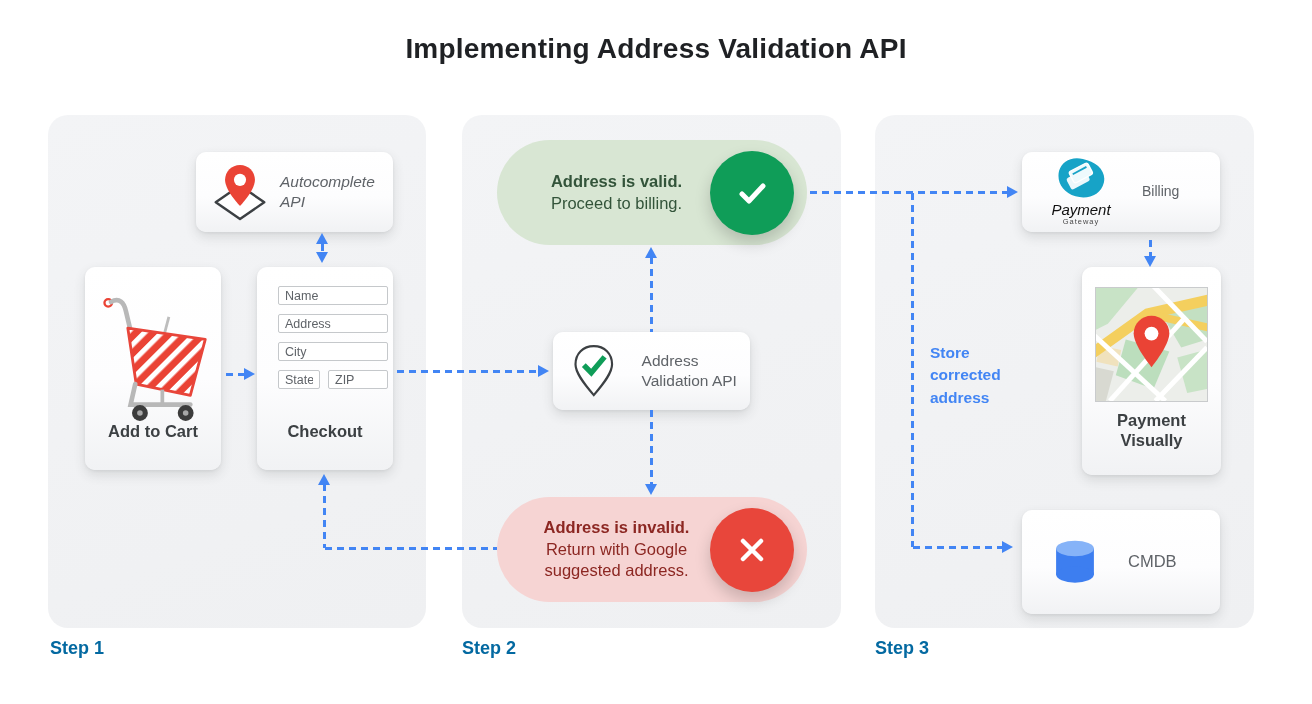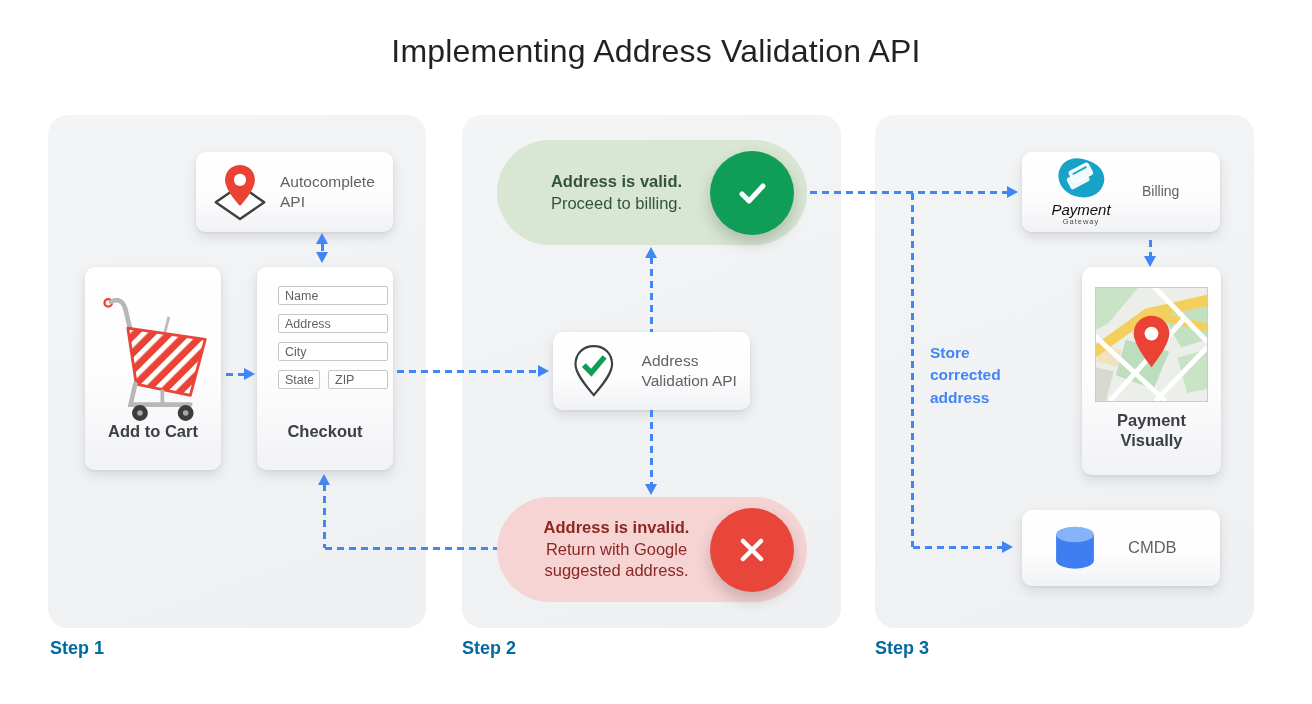--- a/index.html
+++ b/index.html
@@ -1,40 +1,40 @@
 <!DOCTYPE html>
 <html><head>
 <meta charset="utf-8">
 <style>
   * { margin:0; padding:0; box-sizing:border-box; }
   html,body { width:1312px; height:704px; background:#ffffff; font-family:"Liberation Sans", sans-serif; overflow:hidden; }
   .stage { position:relative; width:1312px; height:704px; background:#fff; }
 
   .page-title { position:absolute; left:0; top:33px; width:100%; text-align:center;
-    font-size:32px; font-weight:400; color:#1f2124; letter-spacing:0.2px; }
+    font-size:28px; font-weight:700; color:#1f2124; letter-spacing:0.2px; }
 
   .panel { position:absolute; top:115px; height:513px; border-radius:20px;
     background:linear-gradient(160deg,#f3f4f6 0%,#eff0f2 100%); }
   .panel-1 { left:48px;  width:378px; }
   .panel-2 { left:462px; width:379px; }
   .panel-3 { left:875px; width:379px; }
 
   .step-label { position:absolute; top:638px; font-size:18px; font-weight:700; color:#0369a1; }
   .step-label.s1 { left:50px; } .step-label.s2 { left:462px; } .step-label.s3 { left:875px; }
 
   .card { position:absolute; border-radius:10px;
     background:linear-gradient(180deg,#ffffff 0%,#fdfdfe 55%,#f1f2f4 100%);
     box-shadow:0 5px 12px rgba(60,64,67,0.14), 0 1px 3px rgba(60,64,67,0.08); }
 
   .api-card { display:flex; align-items:center; }
   .api-label { color:#5f6368; font-size:15.5px; line-height:1.28; }
 
   
   .autocomplete-card { left:196px; top:152px; width:197px; height:80px; padding-left:16px; }
-  .autocomplete-card .api-label { margin-left:12px; width:110px; }
+  .autocomplete-card .api-label { margin-left:12px; width:110px;font-style:italic; }
   .addtocart-card { left:85px; top:267px; width:136px; height:203px; }
   .checkout-card  { left:257px; top:267px; width:136px; height:203px; }
   .node-label { position:absolute; bottom:28px; left:0; width:100%; text-align:center;
     font-size:16.5px; font-weight:700; color:#3c4043; line-height:1.25; }
   .cart-art { position:absolute; left:12px; top:20px; }
   .form-fields { position:absolute; left:21px; top:19px; width:110px; }
   .form-fields input { display:block; width:110px; height:19px; margin-bottom:9px;
     border:1px solid #c5c8cb; border-radius:2px; background:#fff; padding:0 6px;
     font-family:"Liberation Sans",sans-serif; font-size:12.5px; color:#5f6368; }
   .form-fields input::placeholder { color:#5f6368; opacity:1; }
@@ -61,21 +61,21 @@
 
   
   .billing-card { left:1022px; top:152px; width:198px; height:80px; padding-left:22px; }
   .billing-card .api-label { margin-left:24px; font-size:14px; }
   .logo-col { display:flex; flex-direction:column; align-items:center; width:74px; }
   .logo-word { font-size:15px; font-weight:400; font-style:italic; color:#111; line-height:1; margin-top:2px; }
   .logo-sub { font-size:7.5px; color:#4a4a4a; letter-spacing:1px; line-height:1.2; }
   .confirm-card { left:1082px; top:267px; width:139px; height:208px; }
   .map-art { position:absolute; left:13px; top:20px; width:113px; height:115px;
     border:1px solid #c9cbcd; background:#eceeea; }
-  .cmdb-card { left:1022px; top:510px; width:198px; height:76px; padding-left:26px; }
+  .cmdb-card { left:1022px; top:510px; width:198px; height:104px; padding-left:26px; }
   .cmdb-card .api-label { margin-left:26px; font-size:16.5px; }
   .store-note { position:absolute; left:930px; top:342px; width:92px;
     font-size:15.5px; font-weight:700; color:#4285f4; line-height:1.45; }
 
   
   .dash-h { position:absolute; height:2.5px;
     background:repeating-linear-gradient(to right,#4285f4 0 7px,transparent 7px 12px); }
   .dash-v { position:absolute; width:2.5px;
     background:repeating-linear-gradient(to bottom,#4285f4 0 7px,transparent 7px 12px); }
   .ah { position:absolute; width:0; height:0; }

